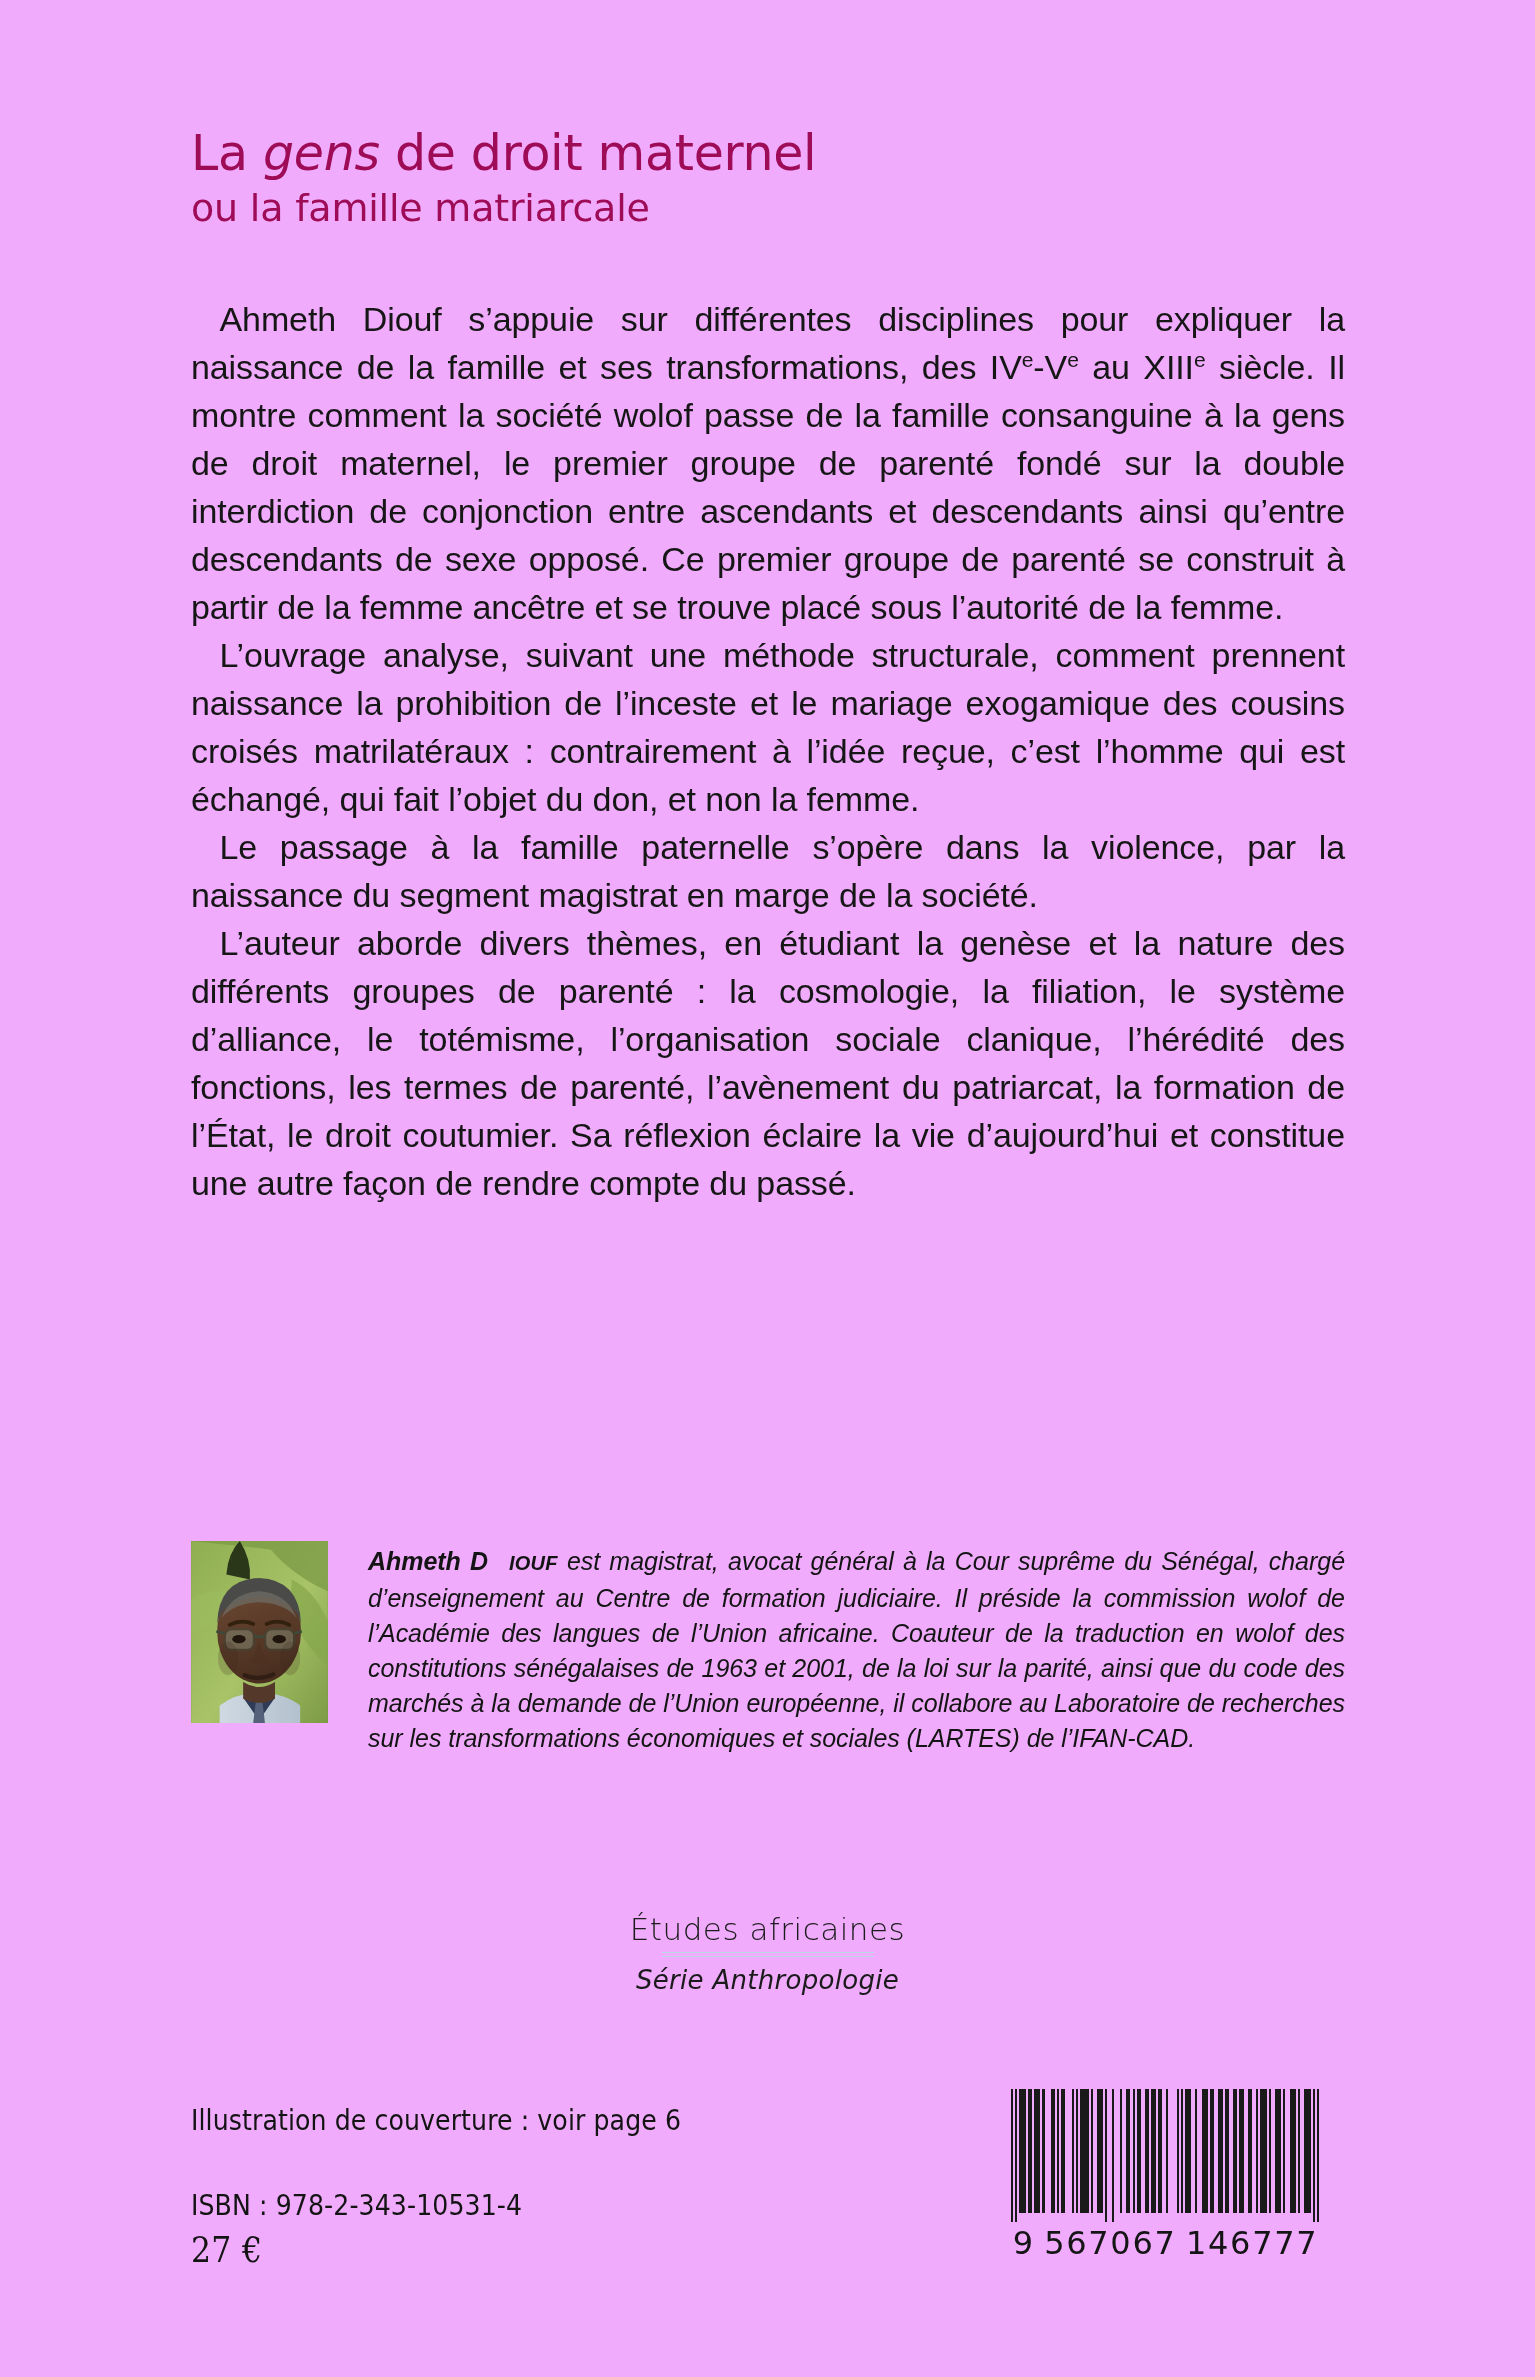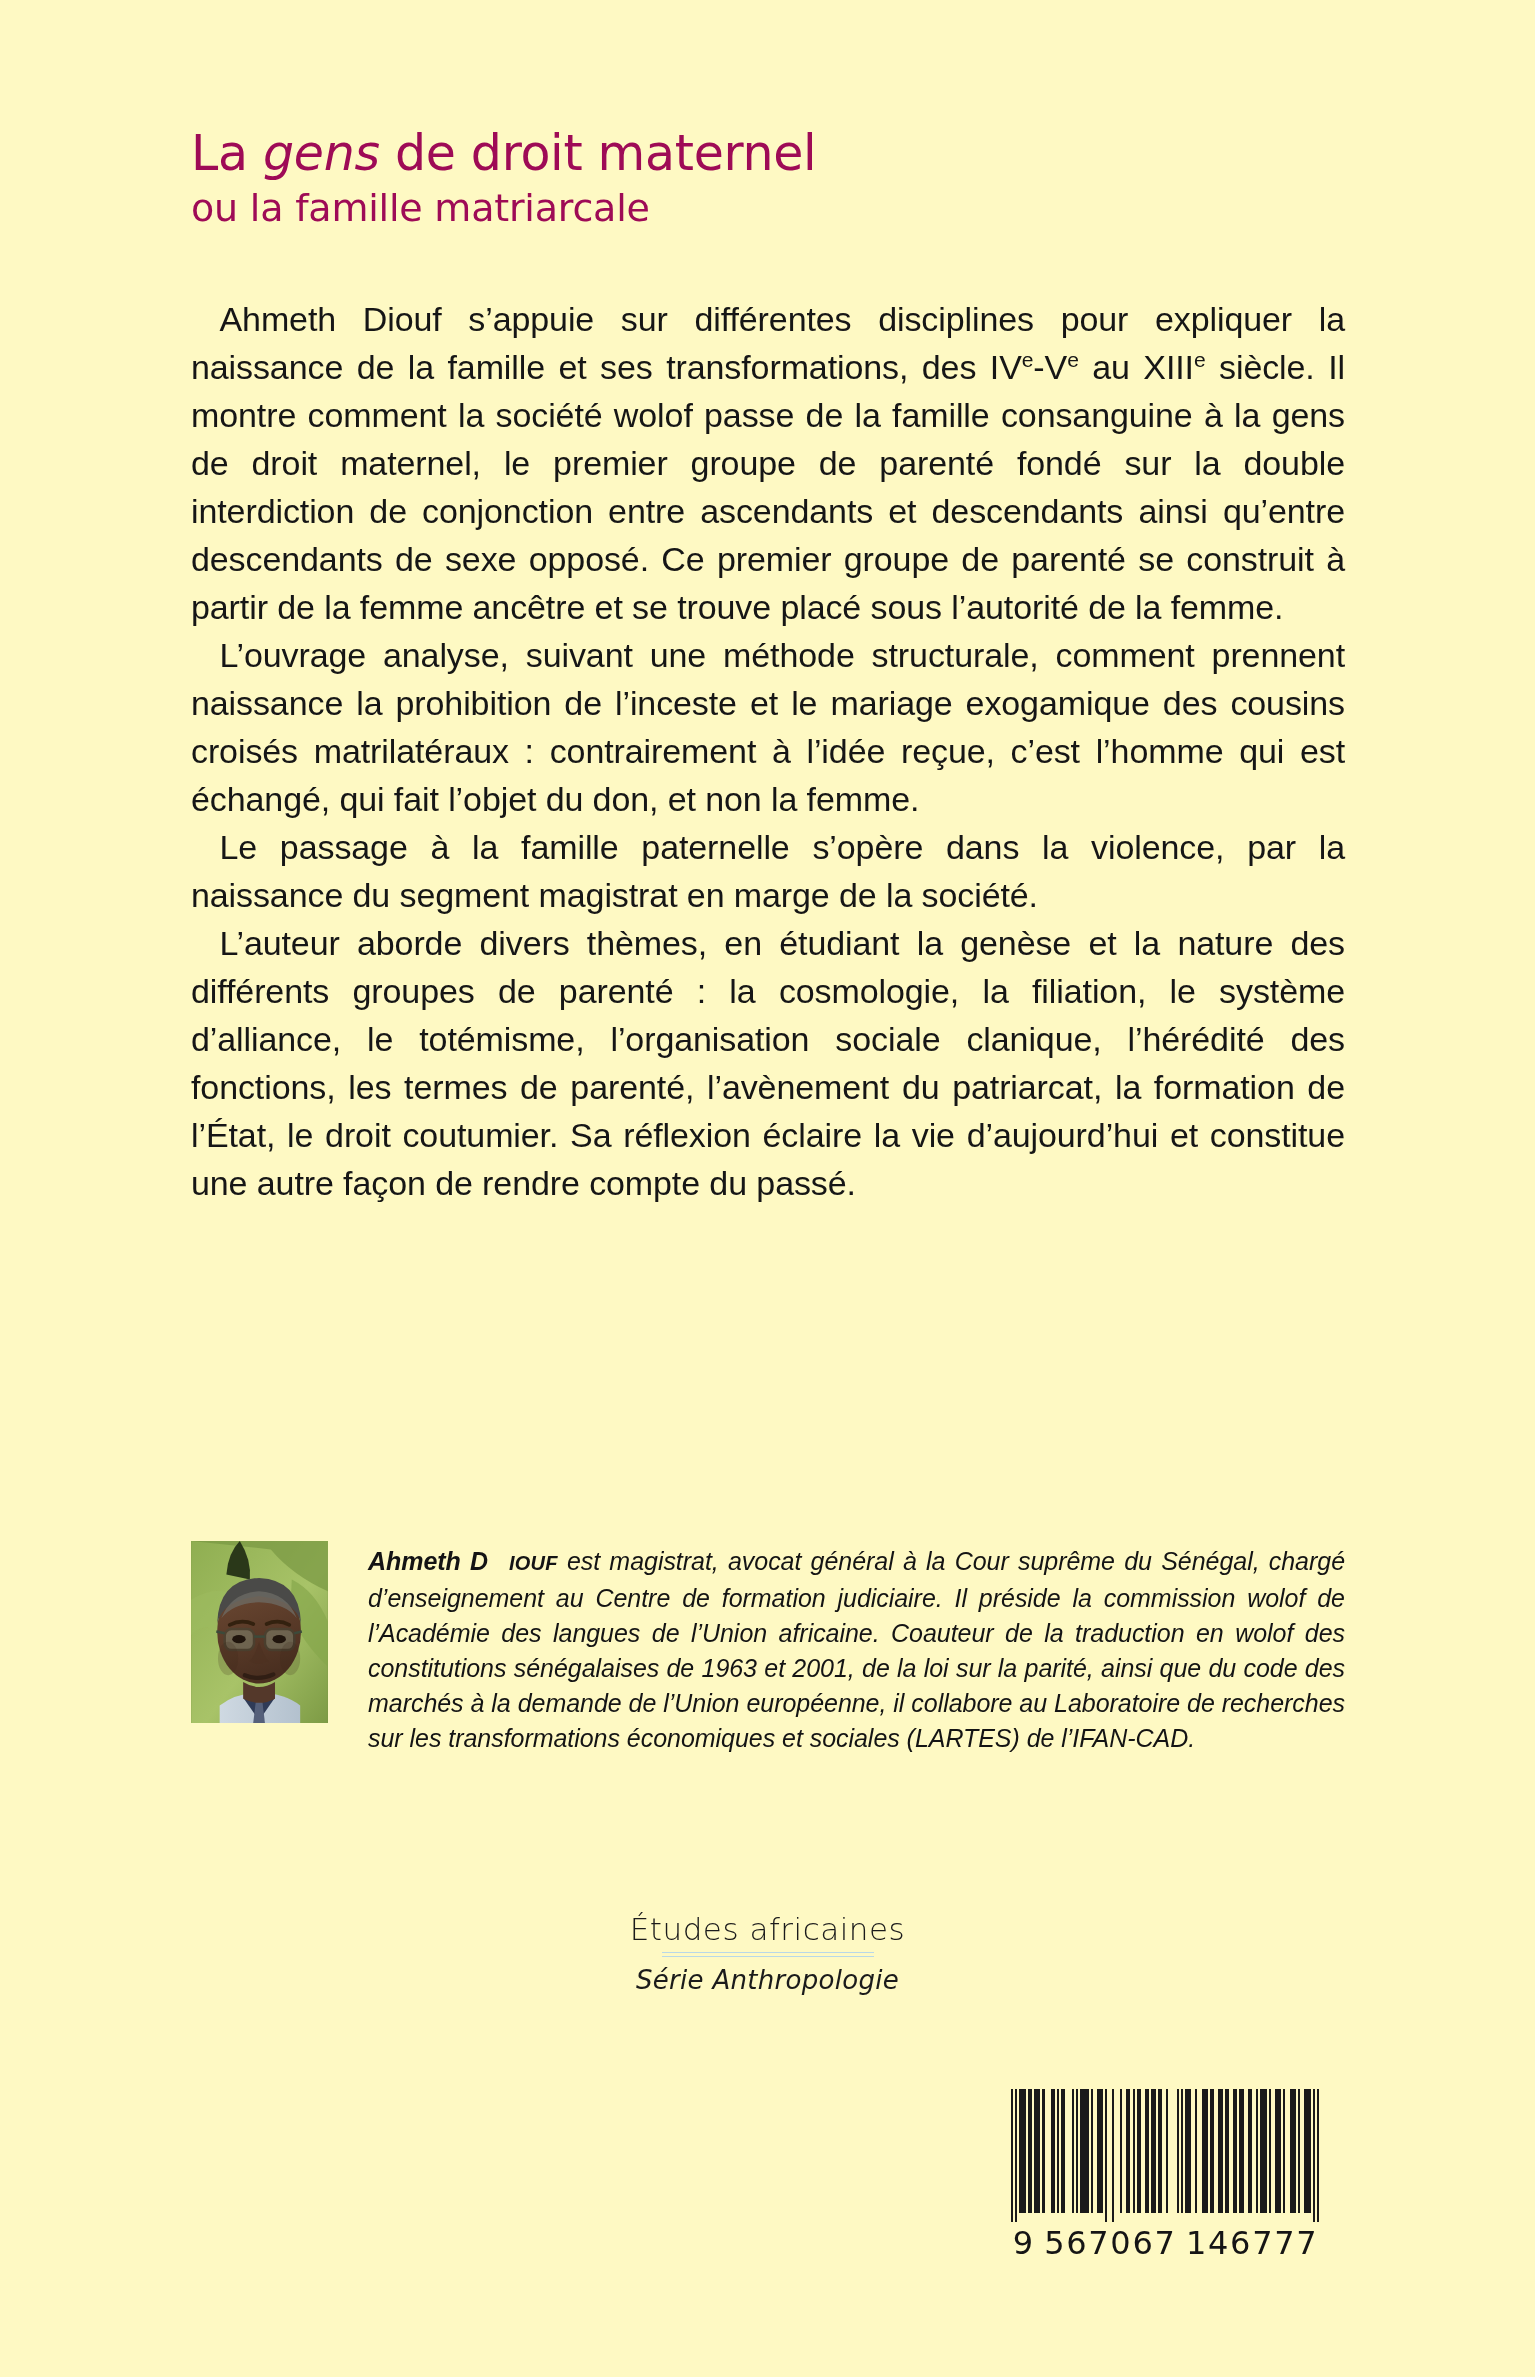--- a/index.html
+++ b/index.html
@@ -13,21 +13,21 @@
     height: 2377px;
     position: relative;
     font-family: "Liberation Sans", sans-serif;
     color: #1a1a1a;
     overflow: hidden;
   }
 
   .page {
     position: absolute;
     inset: 0;
-    background: #fef9c3;
+    background: #f0abfc;
     text-decoration: underline;
   }
 
   
   .title-block {
     position: absolute;
     left: 191px;
     top: 128px;
     width: 1158px;
   }
@@ -292,20 +292,27 @@
 
     <div class="bio-text"><b>Ahmeth </b><b>D</b><span class="smallcaps">IOUF</span><span> est magistrat, avocat général à la Cour suprême du Sénégal, chargé d’enseignement au Centre de formation judiciaire. Il préside la commission wolof de l’Académie des langues de l’Union africaine. Coauteur de la traduction en wolof des constitutions sénégalaises de 1963 et 2001, de la loi sur la parité, ainsi que du code des marchés à la demande de l’Union européenne, il collabore au Laboratoire de recherches sur les transformations économiques et sociales (LARTES) de l’IFAN-CAD.</span></div>
   </div>
 
   <div class="series">
     <div class="series-name">Études africaines</div>
     <div class="series-rule"></div>
     <div class="series-sub">Série Anthropologie</div>
   </div>
 
+  <div class="footer">
+    <div class="footer-left">
+      <div class="cover-credit">Illustration de couverture : voir page 6</div>
+      <div class="isbn">ISBN : 978-2-343-10531-4</div>
+      <div class="price">27 €</div>
+    </div>
+  </div>
 
   <div class="barcode">
     <div class="barcode-bars" id="barcode-bars">
         <div class="bar" style="width: 2.1px; height: 133px;"></div>
         <div class="sp" style="width: 2.1px; height: 133px;"></div>
         <div class="bar" style="width: 2.1px; height: 133px;"></div>
         <div class="sp" style="width: 2.1px; height: 124px;"></div>
         <div class="bar" style="width: 6.3px; height: 124px;"></div>
         <div class="sp" style="width: 2.1px; height: 124px;"></div>
         <div class="bar" style="width: 4.2px; height: 124px;"></div>

